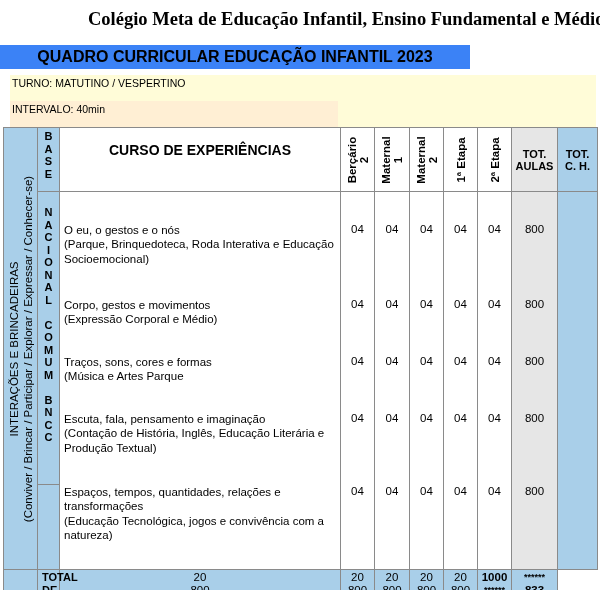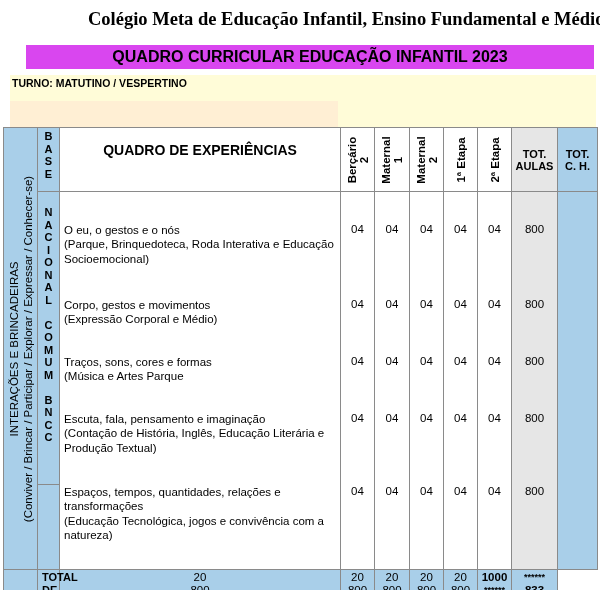--- a/index.html
+++ b/index.html
@@ -3,22 +3,22 @@
 <meta charset="utf-8">
 <style>
   * { box-sizing: border-box; margin: 0; padding: 0; }
   body { width: 600px; height: 590px; background: #ffffff; font-family: "Liberation Sans", sans-serif; color: #000; position: relative; overflow: hidden; }
   .header { position: absolute; left: 0; top: 0; width: 600px; height: 40px; }
   .logo { position: absolute; left: 4px; top: 2px; width: 74px; height: 36px; }
   .logo .small { position: absolute; left: 10px; top: 1px; font-size: 8px; font-weight: bold; letter-spacing: 0.5px; color: #1a1a1a; font-family: "Liberation Sans", sans-serif; }
   .logo .big { position: absolute; left: 0; top: 8px; font-size: 26px; font-weight: bold; color: #1f4a9c; font-family: "Liberation Sans", sans-serif; letter-spacing: -1px; line-height: 28px; }
   .logo .big .m { color: #7d8fb5; }
   .school-name { position: absolute; left: 88px; top: 9px; font-family: "Liberation Serif", serif; font-size: 18.5px; font-weight: bold; white-space: nowrap; }
-  .title-bar { position: absolute; left: 26px; top: 45px; width: 568px; height: 24px; background: #d946ef; text-align: center; font-size: 16px; font-weight: bold; line-height: 24px; }
-  .info-row { position: absolute; left: 10px; width: 586px; height: 28px; font-size: 10.5px; font-weight: bold; line-height: 16px; }
+  .title-bar { position: absolute; left: 0; top: 45px; width: 470px; height: 24px; background: #3b82f6; text-align: center; font-size: 16px; font-weight: bold; line-height: 24px; }
+  .info-row { position: absolute; left: 10px; width: 586px; height: 28px; font-size: 10.5px; font-weight: normal; line-height: 16px; }
   .info-row .l { position: absolute; left: 0; top: 0; padding-left: 2px; }
   .info-row .r { position: absolute; right: 0; top: 0; padding-right: 2px; text-align: right; }
   .row1 { top: 75px; background: #fffcd8; }
   .row2 { top: 101px; background: linear-gradient(to right, #ffefd4 0, #ffefd4 328px, #fffcd8 328px); }
 
   table.grid { position: absolute; left: 3px; top: 127px; width: 594px; height: 460px; border-collapse: collapse; table-layout: fixed; font-size: 11.5px; }
   table.grid td, table.grid th { border: 1px solid #8a8a8a; }
   .c-blue { background: #a9cfe9; }
   .c-gray { background: #e6e6e6; }
   .c-white { background: #ffffff; }
@@ -44,20 +44,21 @@
 <div class="header">
   <div class="school-name">Colégio Meta de Educação Infantil, Ensino Fundamental e Médio.</div>
 </div>
 
 <div class="title-bar">QUADRO CURRICULAR EDUCAÇÃO INFANTIL 2023</div>
 
 <div class="info-row row1">
   <span class="l">TURNO: MATUTINO / VESPERTINO</span>
 </div>
 <div class="info-row row2">
+  <span class="l">INTERVALO: 40min</span>
 </div>
 
 <table class="grid">
   <colgroup>
     <col style="width:34px">
       <col style="width:22px">
       <col style="width:281px">
     <col style="width:34px">
       <col style="width:35px">
       <col style="width:34px">
@@ -75,21 +76,21 @@
       </div>
     </td>
     <td class="c-blue stack-cell">
       <div class="stack" id="base-stack">
             <div>B</div>
             <div>A</div>
             <div>S</div>
             <div>E</div>
           </div>
     </td>
-    <th class="camp c-white">QUADRO DE EXPERIÊNCIAS</th>
+    <th class="camp c-white">CURSO DE EXPERIÊNCIAS</th>
     <th class="vert c-white">
           <span><span style="position:static;transform:none">Berçário</span><br><span style="position:static;transform:none">2</span></span>
         </th>
     <th class="vert c-white">
           <span><span style="position:static;transform:none">Maternal</span><br><span style="position:static;transform:none">1</span></span>
         </th>
     <th class="vert c-white">
           <span><span style="position:static;transform:none">Maternal</span><br><span style="position:static;transform:none">2</span></span>
         </th>
     <th class="vert c-white">

